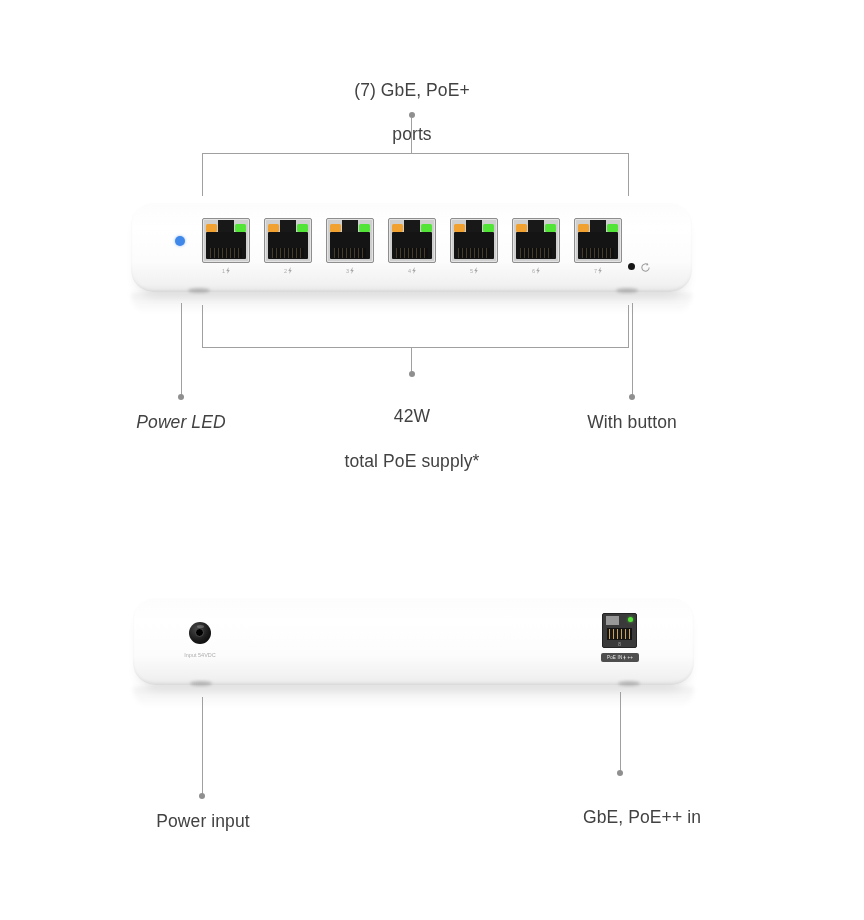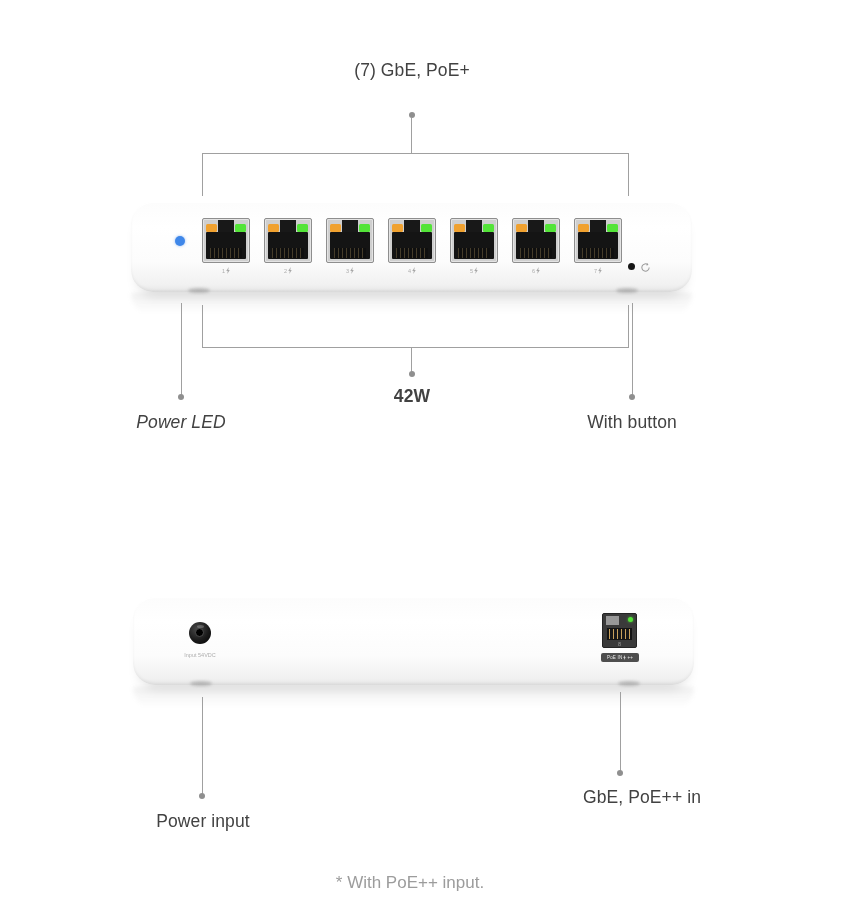--- a/index.html
+++ b/index.html
@@ -5,21 +5,21 @@
   html,body{margin:0;padding:0;background:#ffffff;}
   .stage{
     position:relative;width:864px;height:920px;margin:0 auto;background:#ffffff;
     font-family:"Liberation Sans", sans-serif;overflow:hidden;
   }
   
   .c-text{
     position:absolute;text-align:center;font-size:17.5px;line-height:25px;
     color:#424242;letter-spacing:.1px;
   }
-  .c-text.two div{display:block;}
+  .c-text.two div{display:block;margin-top:20px;}
   .vline{position:absolute;width:1px;background:#a0a0a0;}
   .cdot{position:absolute;width:6px;height:6px;border-radius:50%;background:#8f8f8f;}
   .bracket-down{position:absolute;border:1px solid #a0a0a0;border-bottom:none;}
   .bracket-up{position:absolute;border:1px solid #a0a0a0;border-top:none;}
   
   .device{
     position:absolute;width:561px;border-radius:22px;
     background:linear-gradient(180deg,#fcfcfc 0%,#ffffff 28%,#fcfcfc 66%,#f1f1f1 92%,#e7e7e7 100%);
     box-shadow:inset 0 1px 0 #ffffff, inset 0 -2px 3px rgba(0,0,0,.05), 0 10px 14px -9px rgba(0,0,0,.18);
   }
@@ -74,20 +74,21 @@
   .footnote{position:absolute;left:257px;top:872px;width:306px;text-align:center;
     font-size:17px;line-height:21px;color:#9c9c9c;}
 </style>
 </head>
 <body>
 
 <div class="stage">
 
   <div class="c-text two" style="left:312px;top:58px;width:200px;line-height:24px;">
     <div>(7) GbE, PoE+</div>
+    <div>ports</div>
   </div>
   <div class="cdot" style="left:409px;top:112px;"></div>
   <div class="vline" style="left:411px;top:118px;height:35px;"></div>
   <div class="bracket-down" style="left:202px;top:153px;width:425px;height:42px;"></div>
 
   <div class="device" style="left:131px;top:202px;height:90px;">
     <div class="power-led" style="background: rgb(63, 135, 233);"></div>
     <div>
         <div class="port" style="left: 71px;">
     <div class="port-tab"></div>
@@ -198,22 +199,23 @@
   <div class="foot" style="left:616px;top:288px;"></div>
   <div class="reflection" style="left:131px;top:293px;"></div>
 
   <div class="vline" style="left:181px;top:303px;height:93px;"></div>
   <div class="cdot" style="left:178px;top:394px;"></div>
   <div class="c-text" style="left:81px;top:410px;width:200px;font-style:italic;">Power LED</div>
 
   <div class="bracket-up" style="left:202px;top:305px;width:425px;height:42px;"></div>
   <div class="vline" style="left:411px;top:347px;height:26px;"></div>
   <div class="cdot" style="left:409px;top:371px;"></div>
-  <div class="c-text two" style="left:312px;top:384px;width:200px;font-weight:bold;">
+  <div class="c-text two" style="left:312px;top:384px;width:200px;">
     <div>42W</div>
+    <div>total PoE supply*</div>
   </div>
 
   <div class="vline" style="left:632px;top:303px;height:93px;"></div>
   <div class="cdot" style="left:629px;top:394px;"></div>
   <div class="c-text" style="left:532px;top:410px;width:200px;">With button</div>
 
   <div class="device" style="left:133px;top:597px;height:88px;">
     <div class="dc-jack">
       <div class="dc-pin"></div>
     </div>
@@ -239,15 +241,14 @@
   <div class="vline" style="left:202px;top:697px;height:98px;"></div>
   <div class="cdot" style="left:199px;top:793px;"></div>
   <div class="c-text" style="left:103px;top:809px;width:200px;">Power input</div>
 
   <div class="vline" style="left:620px;top:692px;height:80px;"></div>
   <div class="cdot" style="left:617px;top:770px;"></div>
   <div class="c-text two" style="left:542px;top:785px;width:200px;">
     <div>GbE, PoE++ in</div>
   </div>
 
-  <div class="footnote">* With PoE++ input.</div>
 
 </div>
 
 </body></html>

